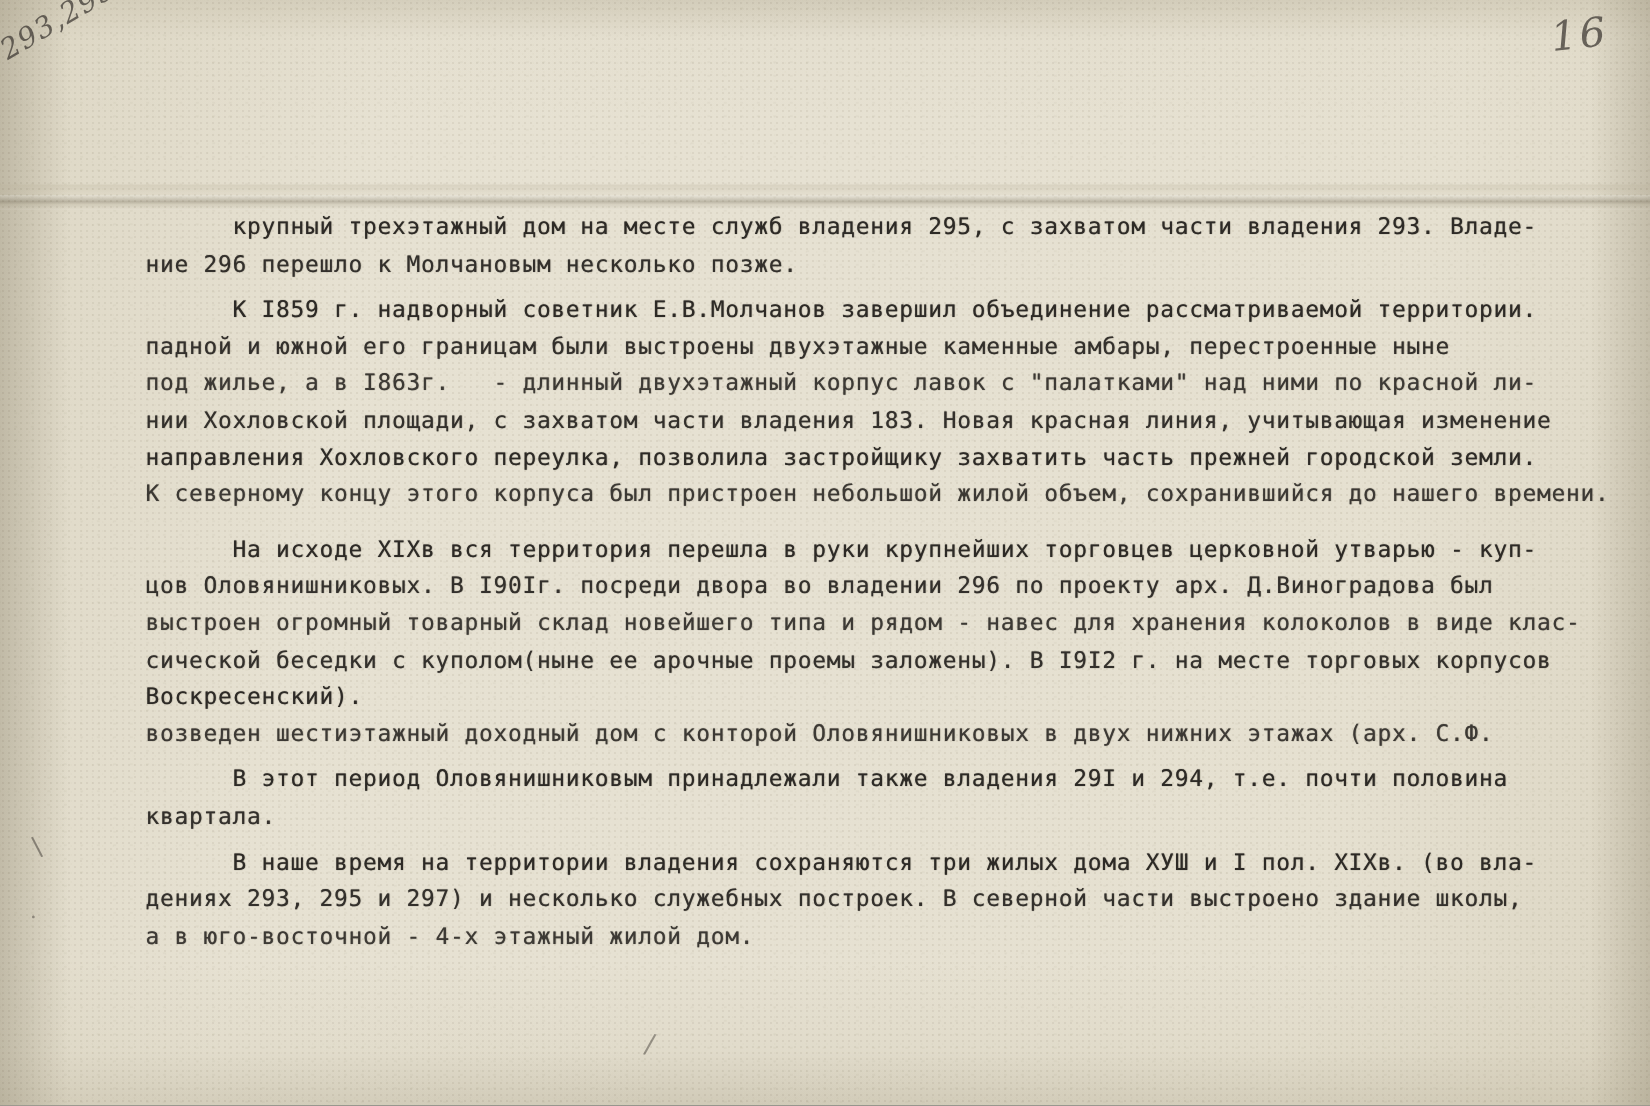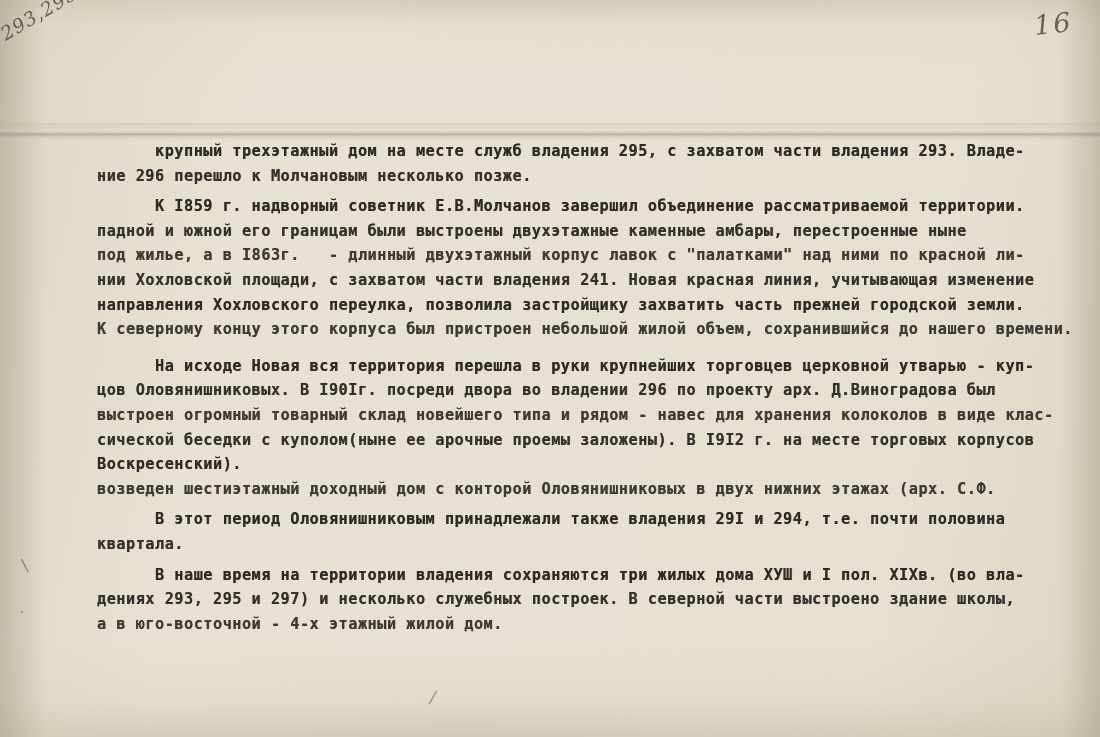--- a/index.html
+++ b/index.html
@@ -96,21 +96,21 @@
     width: 960px;
   }
 
   .typed-line {
     font-family: "DejaVu Sans Mono", "Liberation Mono", monospace;
     font-size: 15.2px;
     line-height: 24.6px;
     letter-spacing: .52px;
     color: #262320;
     white-space: pre;
-    font-weight: 700;
+    font-weight: 400;
     text-shadow:
       0 0 .6px rgba(40,36,30,.55),
       .35px .25px .7px rgba(70,62,48,.35);
     opacity: .93;
   }
   
   .typed-line:nth-child(3n)   { opacity: .88; }
   .typed-line:nth-child(4n+1) { opacity: .96; }
   .typed-line:nth-child(7n)   { opacity: .84; letter-spacing: .58px; }
 
@@ -184,28 +184,28 @@
   <div id="typed-body">
       <div class="typed-paragraph" id="para-1">
         <div class="typed-line">      крупный трехэтажный дом на месте служб владения 295, с захватом части владения 293. Владе-</div>
         <div class="typed-line">ние 296 перешло к Молчановым несколько позже.</div>
       </div>
       <div class="para-gap"></div>
       <div class="typed-paragraph" id="para-2">
         <div class="typed-line">      К I859 г. надворный советник Е.В.Молчанов завершил объединение рассматриваемой территории.</div>
         <div class="typed-line">падной и южной его границам были выстроены двухэтажные каменные амбары, перестроенные ныне</div>
         <div class="typed-line">под жилье, а в I863г.   - длинный двухэтажный корпус лавок с "палатками" над ними по красной ли-</div>
-        <div class="typed-line">нии Хохловской площади, с захватом части владения 241. Новая красная линия, учитывающая изменение</div>
+        <div class="typed-line">нии Хохловской площади, с захватом части владения 183. Новая красная линия, учитывающая изменение</div>
         <div class="typed-line">направления Хохловского переулка, позволила застройщику захватить часть прежней городской земли.</div>
         <div class="typed-line">К северному концу этого корпуса был пристроен небольшой жилой объем, сохранившийся до нашего времени.</div>
       </div>
       <div class="para-gap"></div>
       <div class="para-gap"></div>
       <div class="typed-paragraph" id="para-4">
-        <div class="typed-line">      На исходе Новая вся территория перешла в руки крупнейших торговцев церковной утварью - куп-</div>
+        <div class="typed-line">      На исходе XIXв вся территория перешла в руки крупнейших торговцев церковной утварью - куп-</div>
         <div class="typed-line">цов Оловянишниковых. В I90Iг. посреди двора во владении 296 по проекту арх. Д.Виноградова был</div>
         <div class="typed-line">выстроен огромный товарный склад новейшего типа и рядом - навес для хранения колоколов в виде клас-</div>
         <div class="typed-line">сической беседки с куполом(ныне ее арочные проемы заложены). В I9I2 г. на месте торговых корпусов</div>
         <div class="typed-line">Воскресенский).</div>
         <div class="typed-line">возведен шестиэтажный доходный дом с конторой Оловянишниковых в двух нижних этажах (арх. С.Ф.</div>
       </div>
       <div class="para-gap"></div>
       <div class="typed-paragraph" id="para-5">
         <div class="typed-line">      В этот период Оловянишниковым принадлежали также владения 29I и 294, т.е. почти половина</div>
         <div class="typed-line">квартала.</div>

